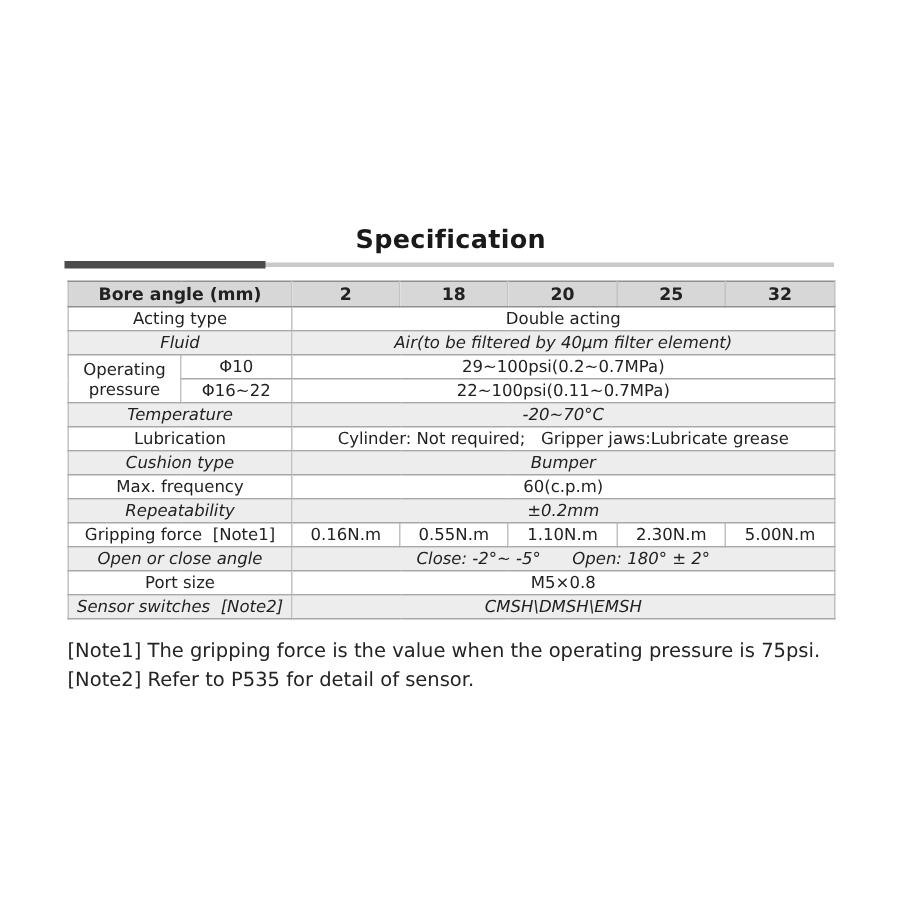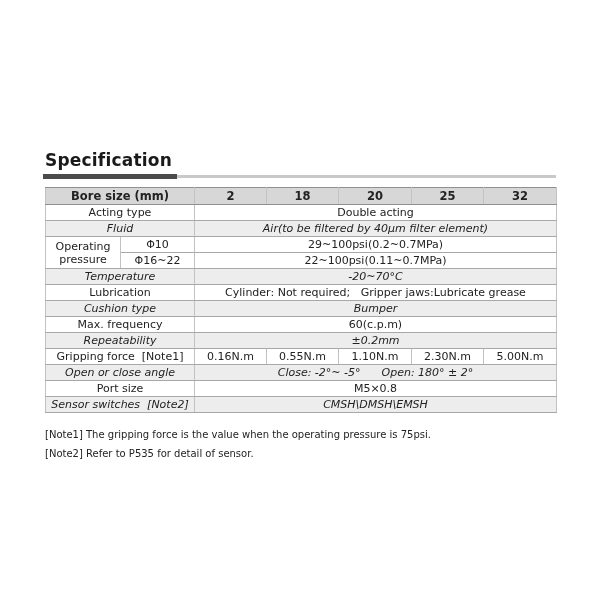--- a/index.html
+++ b/index.html
@@ -8,21 +8,21 @@
     background: #ffffff;
     font-family: "DejaVu Sans", "Liberation Sans", sans-serif;
     color: #1f1f1f;
     -webkit-font-smoothing: antialiased;
   }
   .page { position: relative; width: 600px; height: 600px; background: #fff; overflow: hidden; }
   .content { position: absolute; left: 45px; top: 149px; width: 511px; }
 
   .section-title {
     font-size: 17px; font-weight: bold; color: #1a1a1a;
-    line-height: 22px; margin: 0 0 3px 0; letter-spacing: 0.2px;
+    line-height: 22px; margin: 0 0 3px 0; letter-spacing: 0.2px; text-align: center;
   }
   .title-rule { position: relative; height: 5px; margin-bottom: 8px; }
   .title-rule .rule-light {
     position: absolute; left: 0; right: 0; top: 1px; height: 3px; background: #c9c9c9;
   }
   .title-rule .rule-dark {
     position: absolute; left: -2px; top: 0; width: 134px; height: 5px; background: #4b4b4b;
   }
 
   table.spec {
@@ -38,21 +38,21 @@
     padding: 0 2px; height: 15px; line-height: 13px;
     overflow: hidden;
   }
   table.spec tr.hdr td {
     background: #d7d7d7; font-weight: bold; height: 16px; font-size: 11.5px;
     border-top-color: #8f8f8f; border-bottom-color: #8f8f8f;
   }
   table.spec tr.band td { background: #ededed; font-style: italic; }
   table.spec td.pre { white-space: pre-wrap; }
 
-  .notes { margin-top: 12px; font-size: 10px; color: #232323; }
+  .notes { margin-top: 12px; font-size: 13px; color: #232323; }
   .notes .note { line-height: 19px; white-space: pre-wrap; }
 </style>
 </head>
 <body>
 
 <div class="page">
   <div class="content">
 
     <h1 class="section-title">Specification</h1>
     <div class="title-rule">
@@ -66,21 +66,21 @@
           <col style="width:74px">
         <col style="width:72px">
           <col style="width:72px">
           <col style="width:73px">
         <col style="width:72px">
           <col style="width:73px">
       </colgroup>
 
       <tbody>
           <tr class="hdr">
-        <td colspan="2">Bore size (mm)</td>
+        <td colspan="2">Bore angle (mm)</td>
         <td>2</td>
         <td>18</td>
         <td>20</td>
         <td>25</td>
         <td>32</td>
       </tr>
 
       <tr>
         <td colspan="2">Acting type</td>
         <td colspan="5">Double acting</td>

